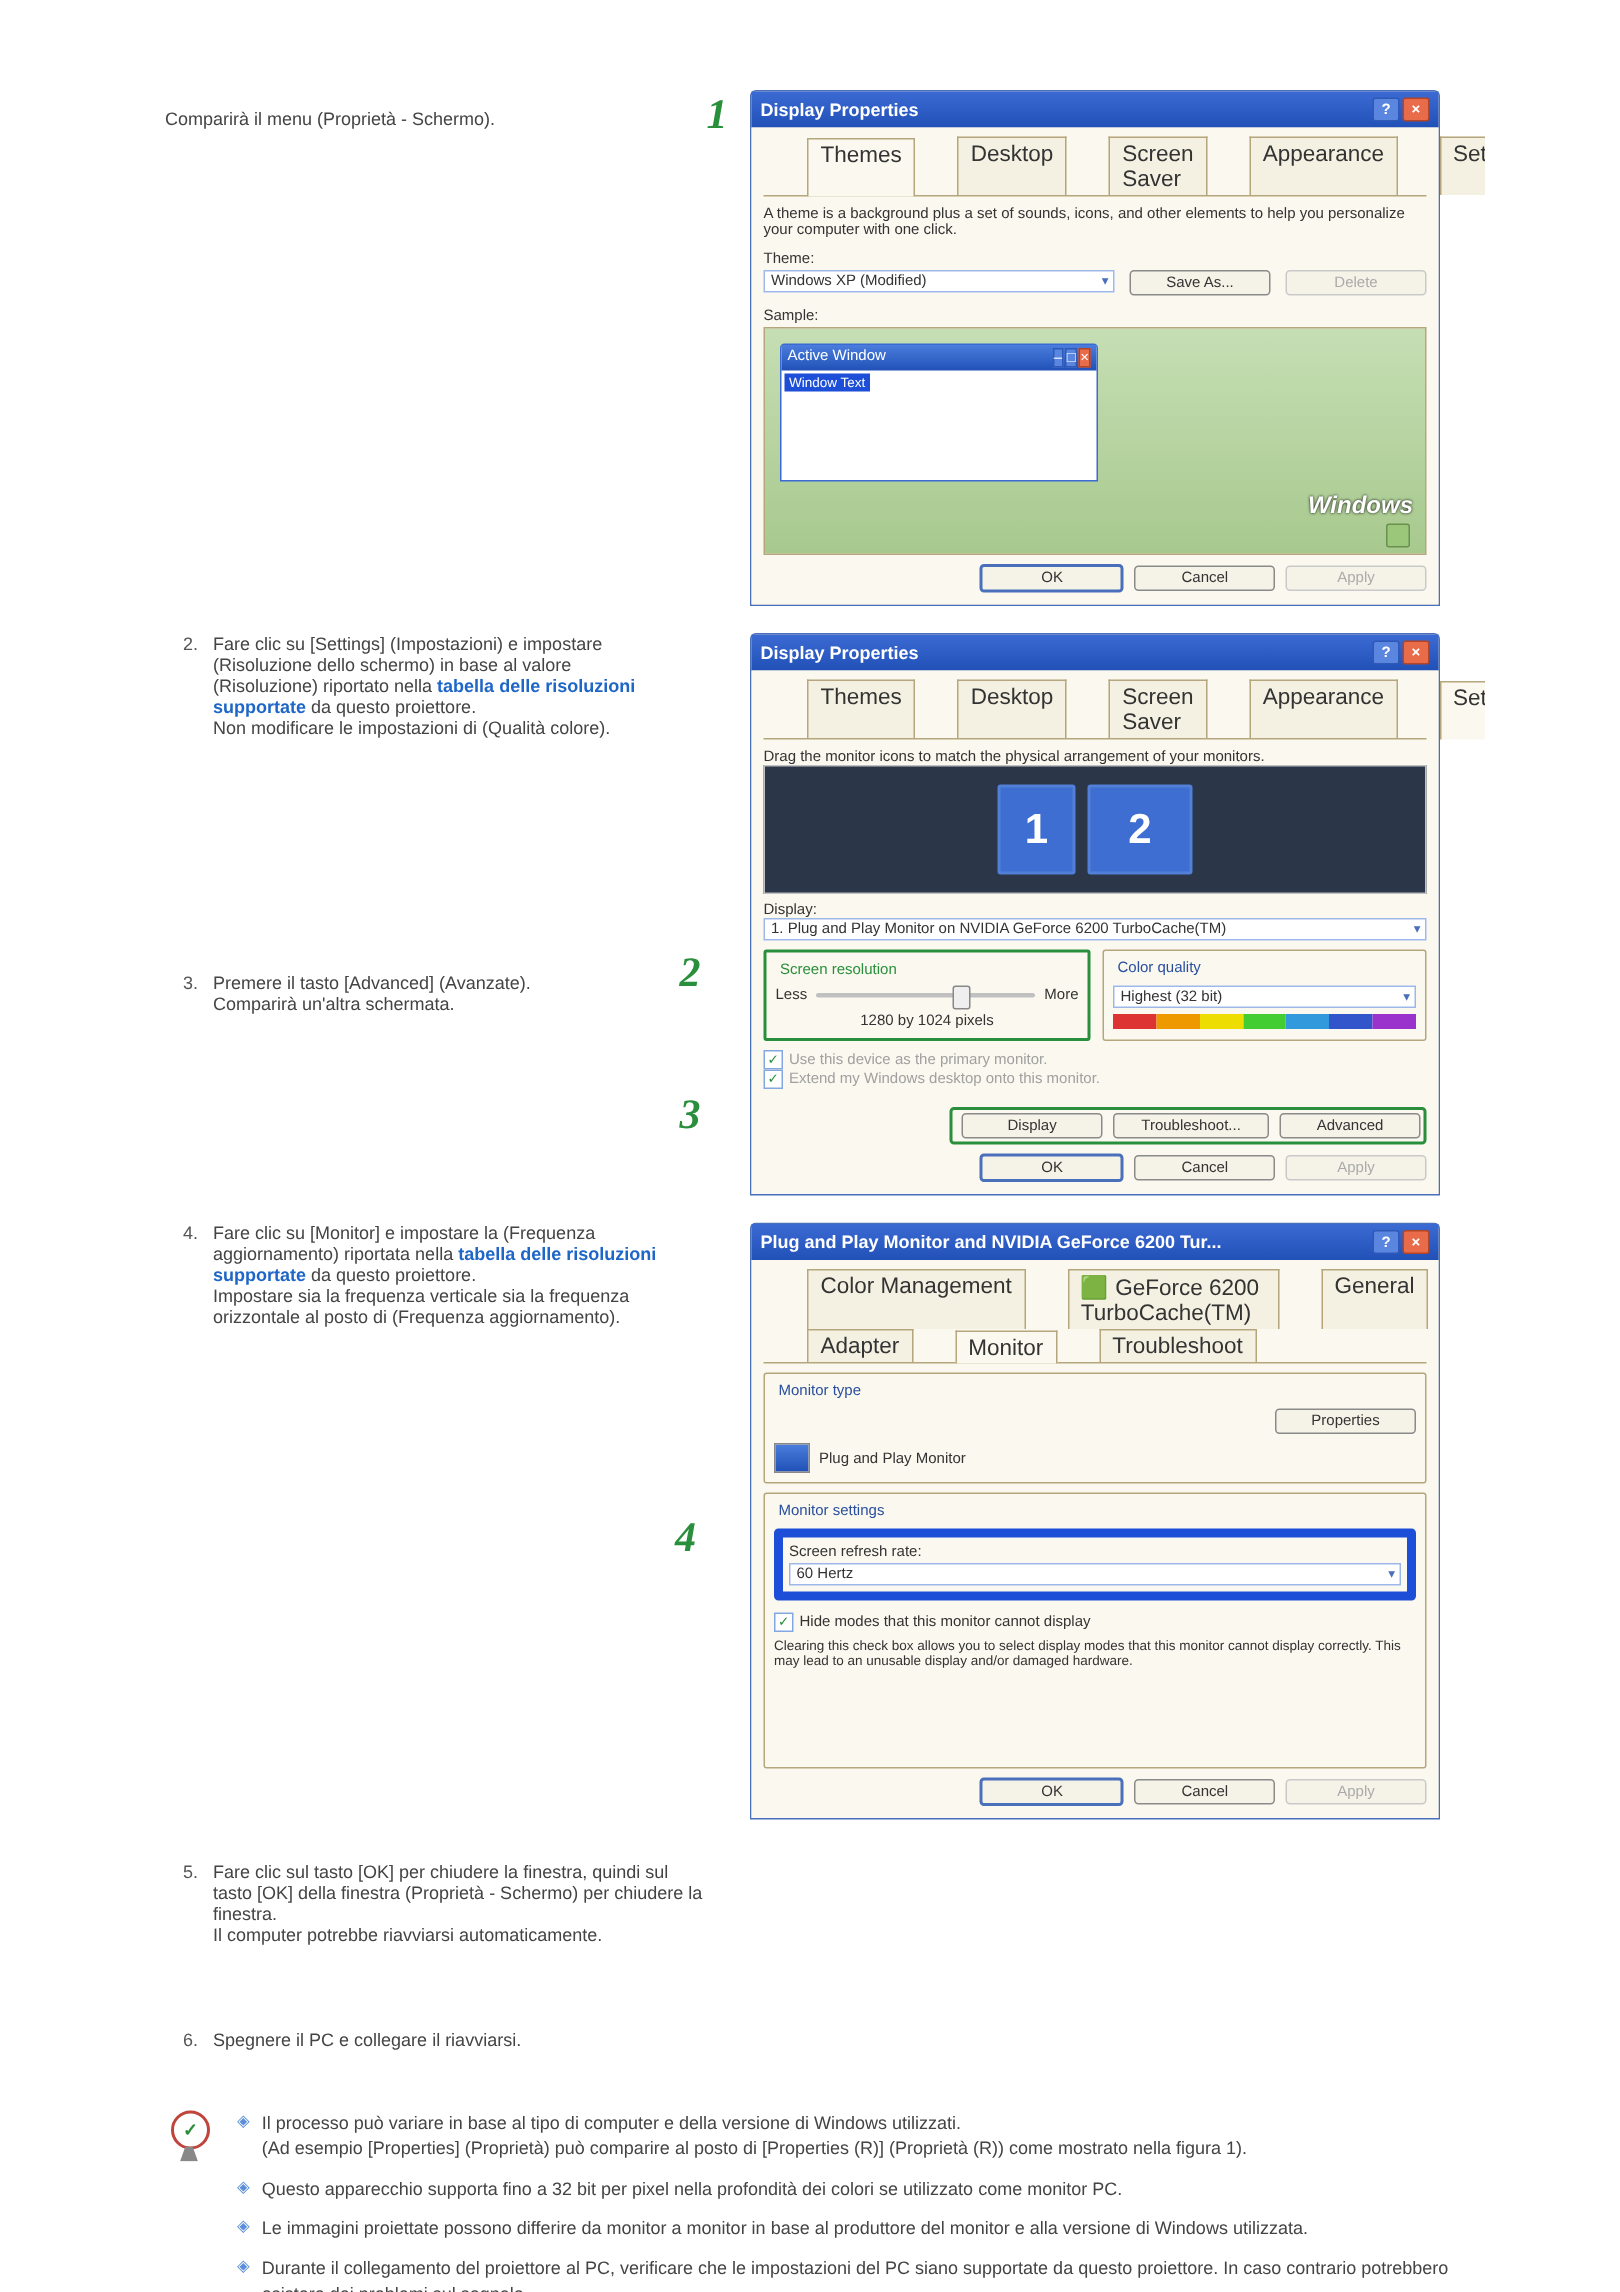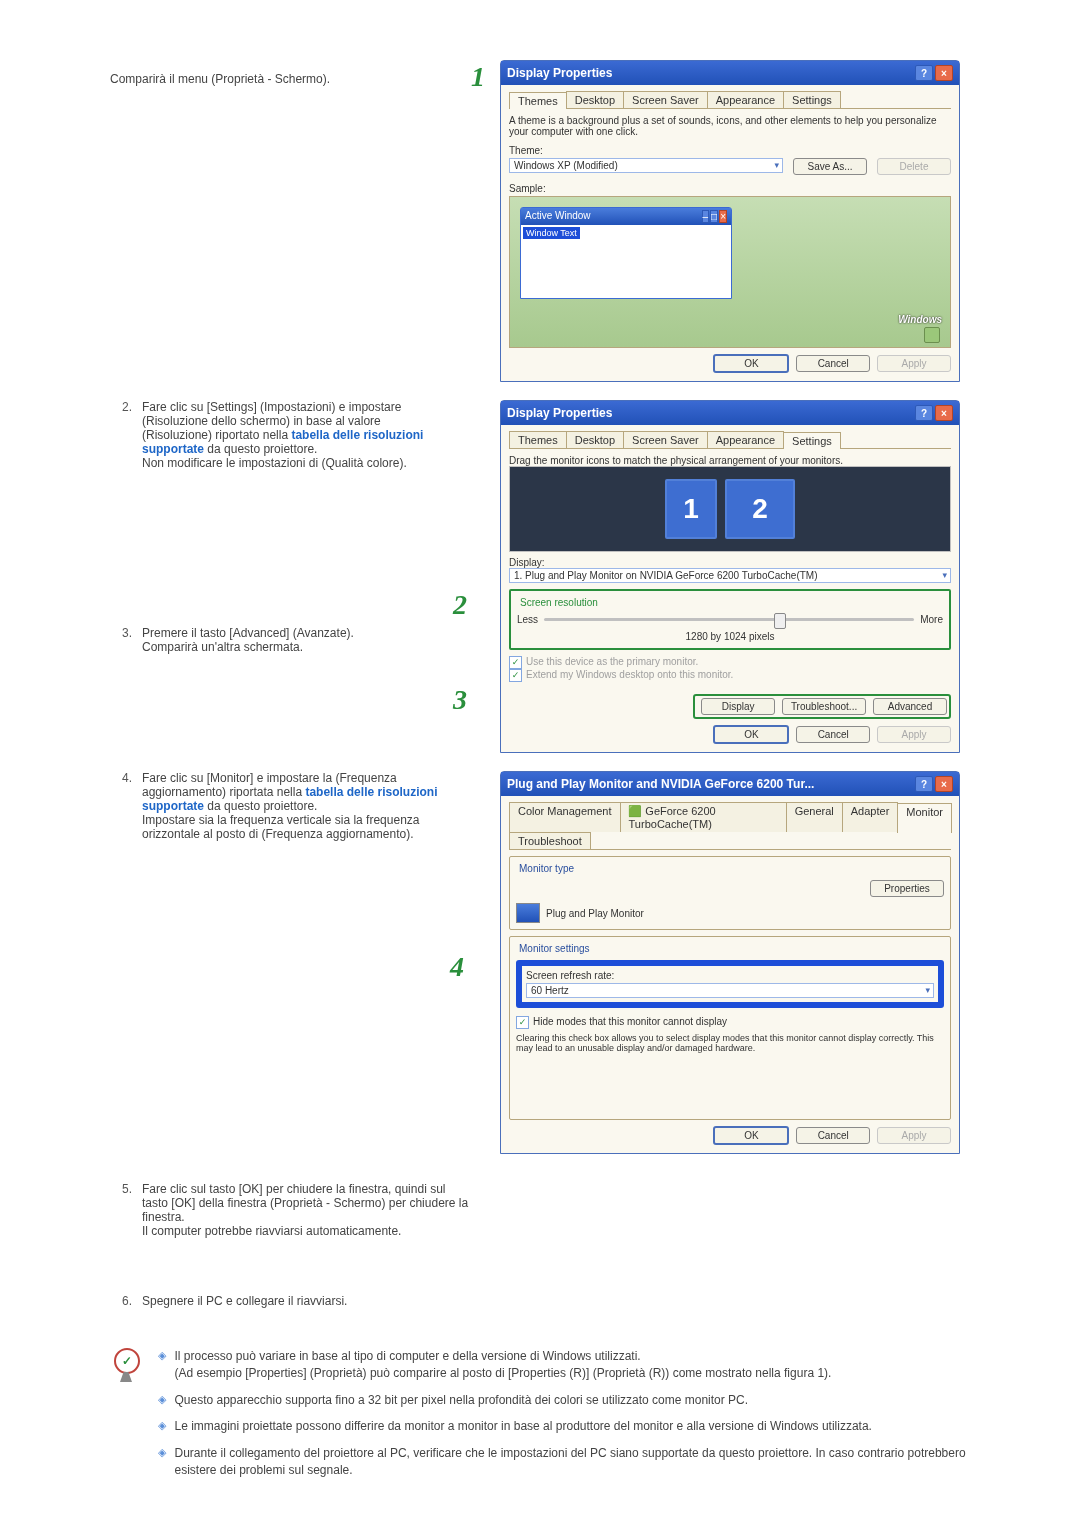--- a/index.html
+++ b/index.html
@@ -92,36 +92,37 @@
     gap:0;
     border-bottom:1px solid #b6a67d;
     margin-bottom:6px;
   }
   .tab{
     border:1px solid #b6a67d;
     border-bottom:none;
     padding:2px 8px;
     background:#f4f1e2;
     margin-right:-1px;
-    font-size:11px;
+    font-size:15px;
+    margin-left:29px;
   }
   .tab.active{
     background:#faf8ef;
     position:relative;
     top:1px;
   }
   .dlg-btnrow{
     text-align:right;
     padding:6px 0 0 0;
   }
   .dlg-btn{
     display:inline-block;
     min-width:56px;
     text-align:center;
-    padding:2px 8px;
+    padding:2px 18px;
     border:1px solid #8a8a8a;
     background:#f5f3e7;
     border-radius:3px;
     margin-left:4px;
     font-size:10px;
   }
   .dlg-btn.disabled{color:#aaa;border-color:#c9c9c9;}
   .dlg-btn.default{border:2px solid #4a6fbb;}
   .fieldset{
     border:1px solid #b6a67d;
@@ -171,21 +172,21 @@
   .chk{display:inline-block;width:11px;height:11px;border:1px solid #83a7e0;background:#fff;text-align:center;line-height:10px;font-size:9px;color:#2a8f3c;margin-right:4px;vertical-align:middle;}
   .gray{color:#a0a0a0;}
   .sample-box{
     border:1px solid #b6a67d;height:150px;background:linear-gradient(#c6deb4,#a7c98e);position:relative;margin-top:2px;
   }
   .sample-inner{
     position:absolute;left:10px;top:10px;width:210px;height:90px;border:1px solid #3b6ad3;background:#fff;border-radius:3px 3px 0 0;
   }
   .sample-inner .topbar{background:linear-gradient(#4a7ddc,#2151b7);color:#fff;font-size:10px;padding:2px 4px;display:flex;justify-content:space-between;}
   .sample-inner .wtext{font-size:9px;color:#fff;background:#1d4ed8;padding:1px 3px;display:inline-block;margin:2px;}
-  .sample-logo{position:absolute;right:8px;bottom:22px;font-size:10px;font-weight:bold;color:#fff;font-style:italic;text-shadow:0 0 2px #000;margin-left:30px;}
+  .sample-logo{position:absolute;right:8px;bottom:22px;font-size:16px;font-weight:bold;color:#fff;font-style:italic;text-shadow:0 0 2px #000;margin-left:30px;}
   .bin{position:absolute;right:10px;bottom:4px;width:14px;height:14px;border:1px solid #6b8f4f;background:#9bc77a;border-radius:2px;}
   .mini-mon{width:22px;height:18px;background:linear-gradient(#4a7ddc,#2151b7);border:1px solid #888;margin-right:6px;}
   .notes{
     clear:both;
     margin-top:40px;
     display:flex;
     align-items:flex-start;
   }
   .note-icon{
     width:34px;height:34px;border-radius:4px;margin-right:14px;position:relative;flex-shrink:0;
@@ -305,20 +306,33 @@
             <div class="fieldset hl-green" style="flex:1">
               <span class="legend">Screen resolution</span>
               <div style="display:flex;align-items:center;gap:6px;margin-top:6px;">
                 <span>Less</span>
                 <span class="slider-track">
                     <span class="slider-thumb"></span>
                   </span>
                 <span>More</span>
               </div>
               <div style="text-align:center;margin-top:6px;">1280 by 1024 pixels</div>
+            </div>
+            <div class="fieldset" style="flex:1">
+              <span class="legend" style="color:#2a4f9e">Color quality</span>
+              <span class="select" style="display:block;margin-top:6px;">Highest (32 bit)</span>
+              <div class="color-bars">
+                <span style="background:#d33"></span>
+                  <span style="background:#e90"></span>
+                  <span style="background:#ed0"></span>
+                <span style="background:#4c3"></span>
+                  <span style="background:#39d"></span>
+                  <span style="background:#35c"></span>
+                  <span style="background:#93c"></span>
+              </div>
             </div>
           </div>
           <div style="margin-top:6px;" class="gray">
             <span class="chk">✓</span><span>Use this device as the primary monitor.</span>
           </div>
           <div class="gray">
             <span class="chk">✓</span><span>Extend my Windows desktop onto this monitor.</span>
           </div>
 
           <div class="dlg-btnrow" style="position:relative;margin-top:6px;">

